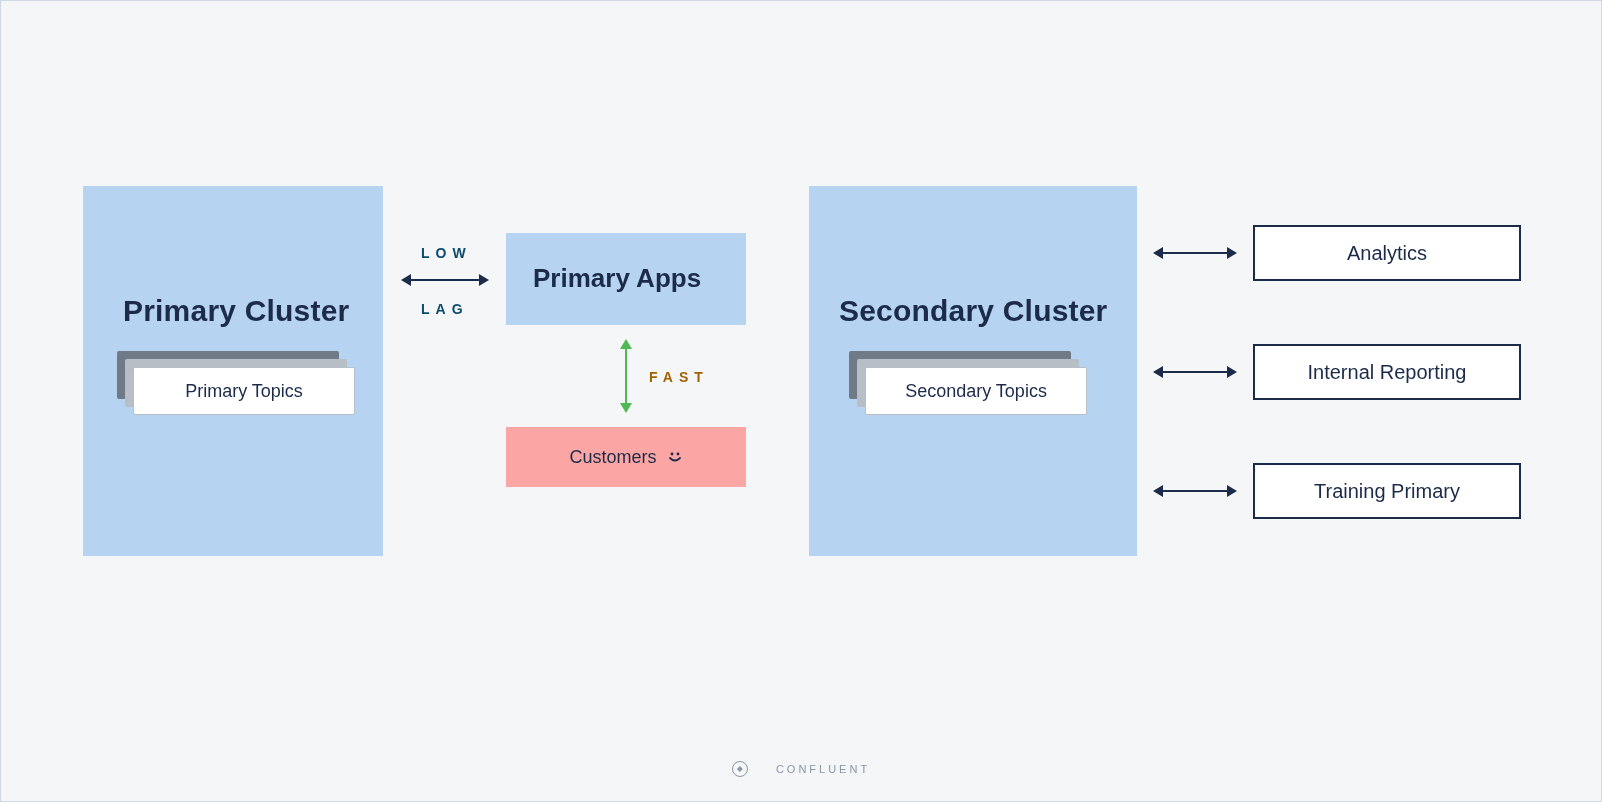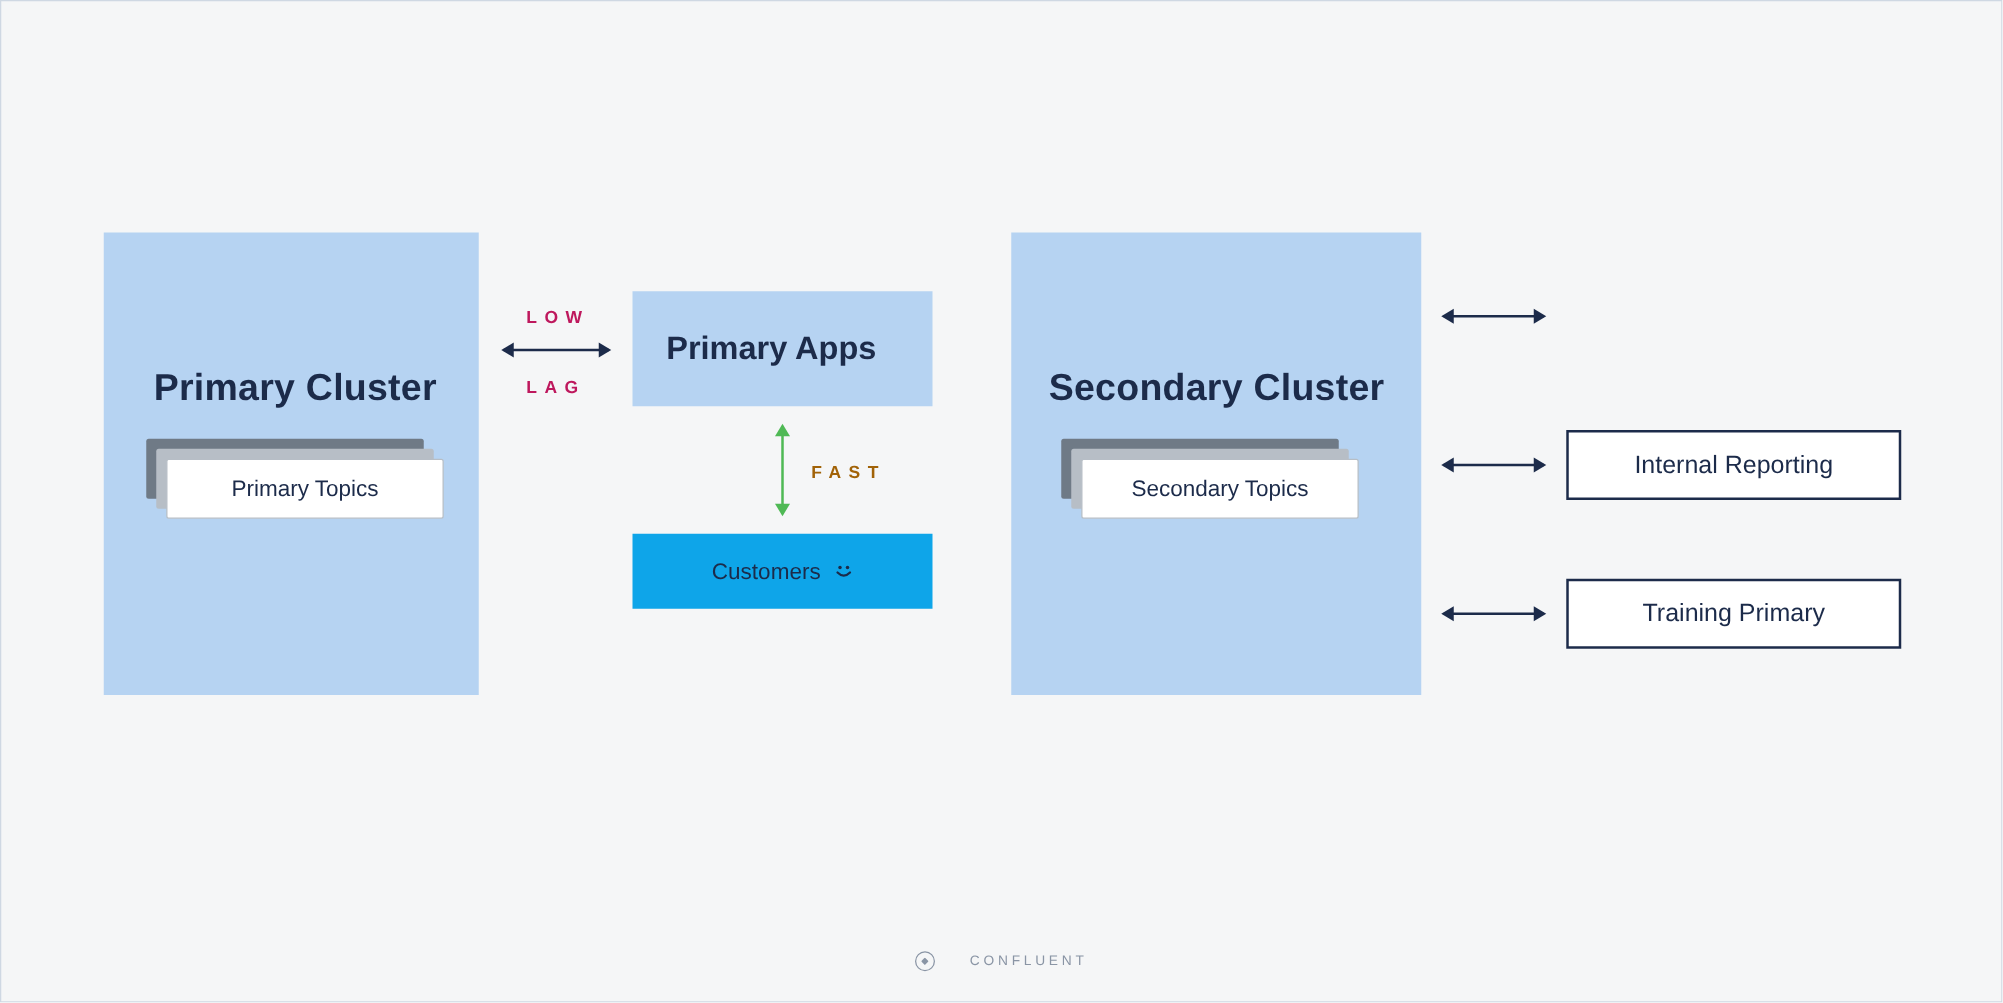--- a/index.html
+++ b/index.html
@@ -31,21 +31,21 @@
     font-weight: 600;
     color: #1c2b4a;
   }
   .topic-label {
     font-size: 18px;
     color: #1c2b4a;
   }
   .small-gray {
     font-size: 14px;
     letter-spacing: 6px;
-    color: #be185d;
+    color: #0c4a6e;
     font-weight: 600;
   }
   .small-green {
     font-size: 14px;
     letter-spacing: 6px;
     color: #a16207;
     font-weight: 600;
   }
   .customers-label {
     font-size: 18px;
@@ -63,21 +63,21 @@
     color: #8a95a5;
     font-weight: 500;
   }
   
   .blue-block {
     position: absolute;
     background: #b6d3f2;
   }
   .green-block {
     position: absolute;
-    background: #0ea5e9;
+    background: #fca5a5;
   }
   .outlined-box {
     position: absolute;
     border: 2px solid #1c2b4a;
     background: #ffffff;
     display: flex;
     align-items: center;
     justify-content: center;
   }
   
@@ -206,20 +206,23 @@
       <div class="card c2"></div>
       <div class="card c3">
         <span class="topic-label">Secondary Topics</span>
       </div>
     </div>
 
     <div class="arrow-h" style="left:1154px; top:251px; width:80px;"></div>
     <div class="arrow-h" style="left:1154px; top:370px; width:80px;"></div>
     <div class="arrow-h" style="left:1154px; top:489px; width:80px;"></div>
 
+    <div class="outlined-box" style="left:1252px; top:224px; width:268px; height:56px;">
+      <span class="outbox-label">Analytics</span>
+    </div>
     <div class="outlined-box" style="left:1252px; top:343px; width:268px; height:56px;">
       <span class="outbox-label">Internal Reporting</span>
     </div>
     <div class="outlined-box" style="left:1252px; top:462px; width:268px; height:56px;">
       <span class="outbox-label">Training Primary</span>
     </div>
 
     <div class="footer">
       <span class="logo-ring"></span>
       <span class="footer-label">CONFLUENT</span>

